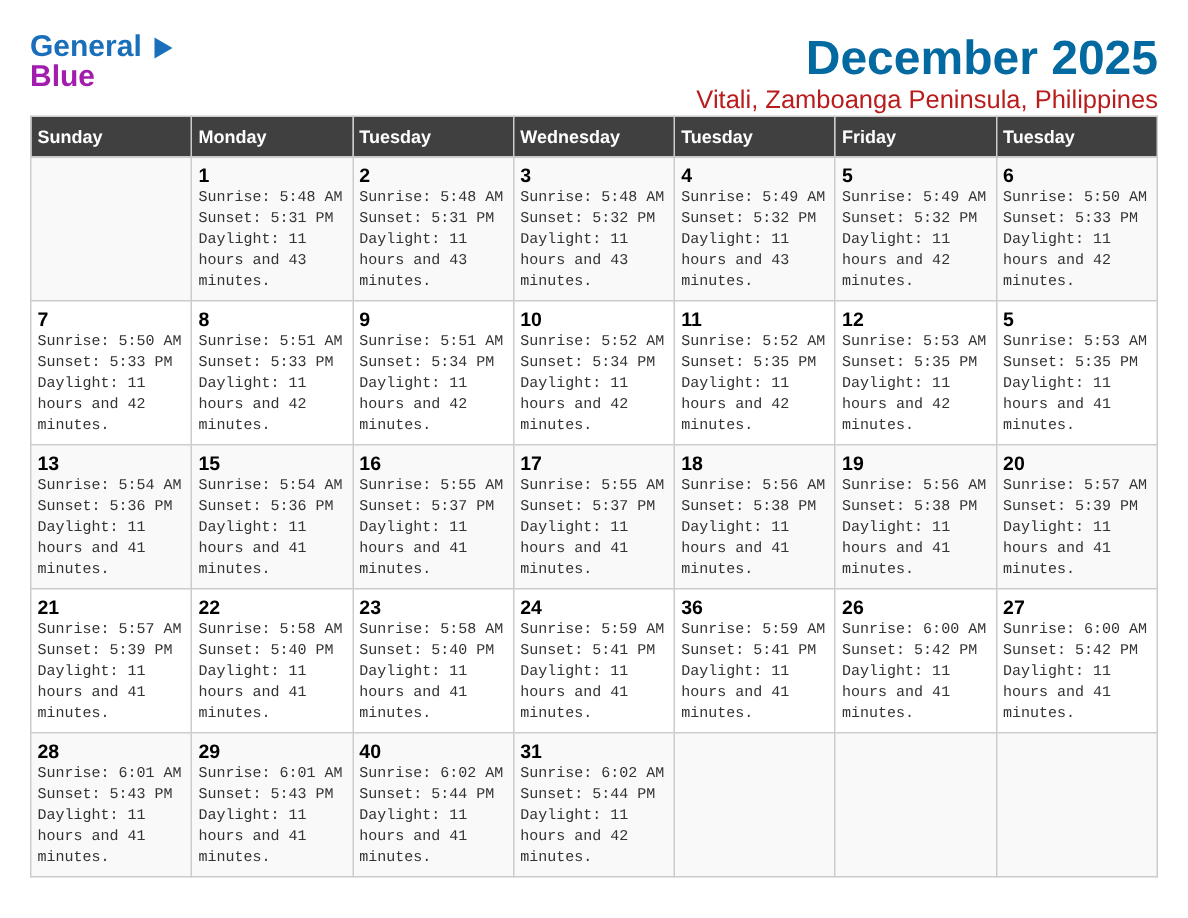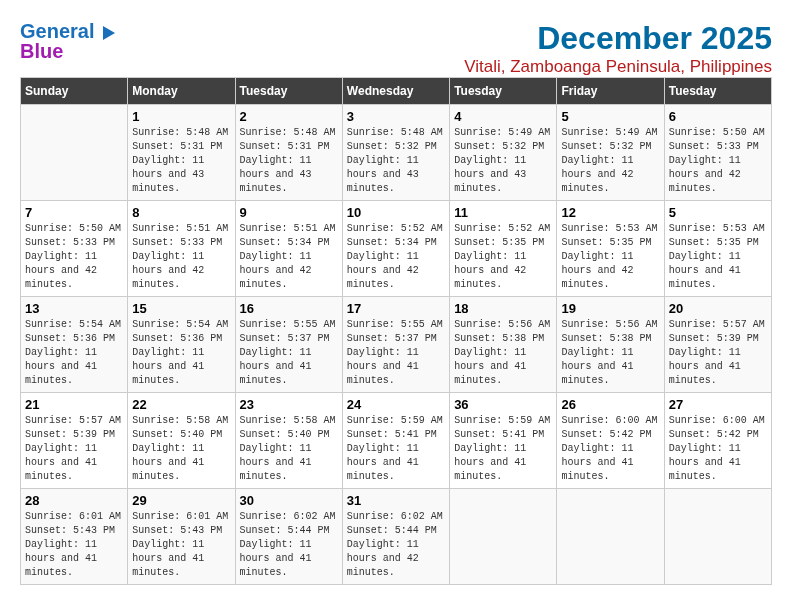--- a/index.html
+++ b/index.html
@@ -284,21 +284,21 @@
           Sunrise: 6:01 AM<br>Sunset: 5:43 PM<br>Daylight: 11 hours and 41 minutes.
         </div>
       </td>
         <td>
         <span class="day-number">29</span>
         <div class="day-detail">
           Sunrise: 6:01 AM<br>Sunset: 5:43 PM<br>Daylight: 11 hours and 41 minutes.
         </div>
       </td>
         <td>
-        <span class="day-number">30</span>
+        <span class="day-number">40</span>
         <div class="day-detail">
           Sunrise: 6:02 AM<br>Sunset: 5:44 PM<br>Daylight: 11 hours and 41 minutes.
         </div>
       </td>
         <td>
         <span class="day-number">31</span>
         <div class="day-detail">
           Sunrise: 6:02 AM<br>Sunset: 5:44 PM<br>Daylight: 11 hours and 42 minutes.
         </div>
       </td>

